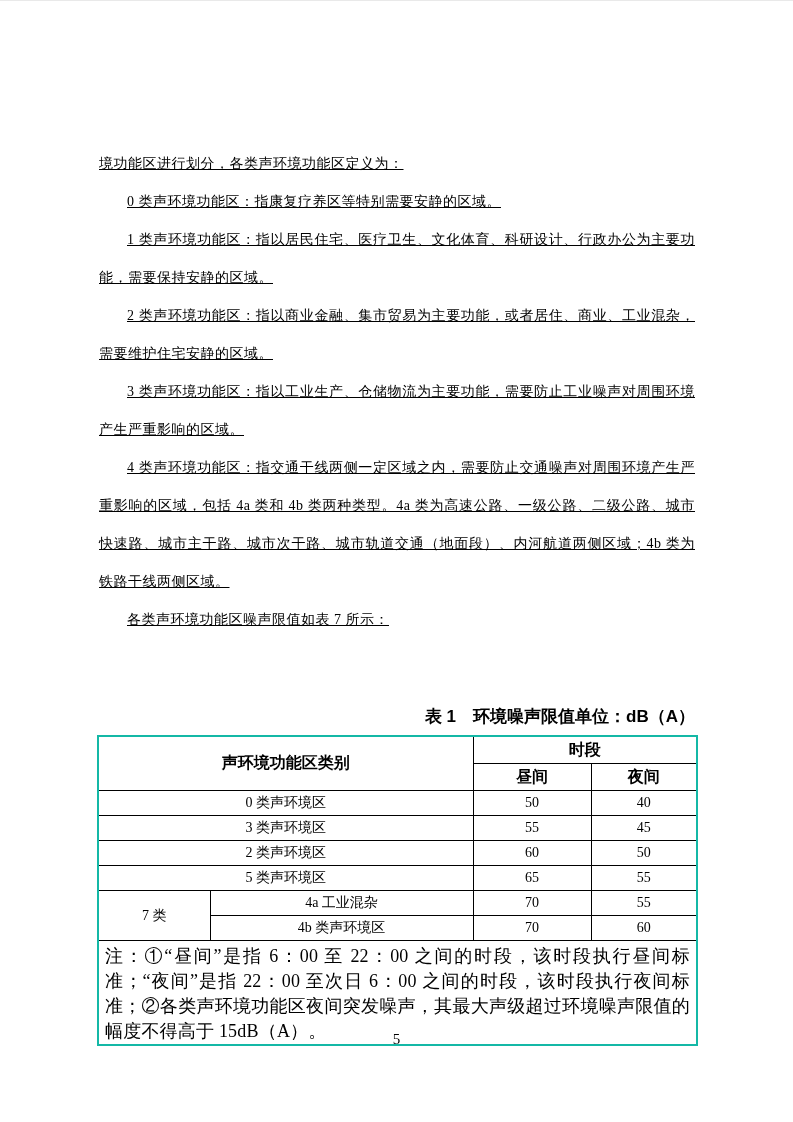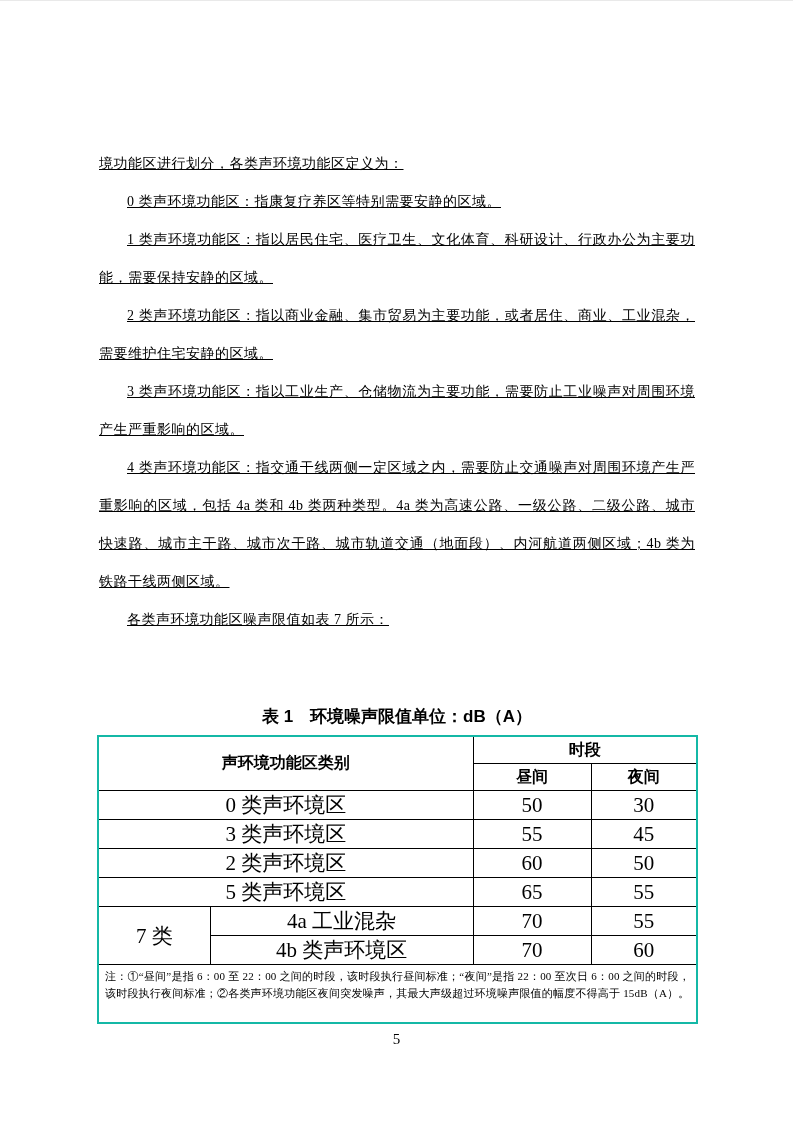--- a/index.html
+++ b/index.html
@@ -31,21 +31,21 @@
     word-break: break-all;
     text-decoration: underline;
   }
   .para.indent { text-indent: 2em; }
 
   .table-title {
     position: absolute;
     left: 99px;
     top: 704px;
     width: 596px;
-    text-align: center;
+    text-align: right;
     font-family: "Liberation Sans", "DejaVu Sans", sans-serif;
     font-weight: bold;
     font-size: 17px;
   }
 
   table.noise-table {
     position: absolute;
     left: 97px;
     top: 734px;
     width: 599px;
@@ -64,28 +64,28 @@
     padding: 0;
     overflow: hidden;
   }
   .noise-table th {
     font-family: "Liberation Sans", "DejaVu Sans", sans-serif;
     font-weight: bold;
     font-size: 16px;
     height: 26px;
   }
   .noise-table td {
-    font-size: 21px;
+    font-size: 14px;
     height: 24px;
   }
   .noise-table td.note-cell {
     text-align: left;
-    font-size: 11px;
-    line-height: 17px;
-    padding: 3px 6px 20px 6px;
+    font-size: 18px;
+    line-height: 25px;
+    padding: 3px 6px 0 6px;
     letter-spacing: 0.2px;
     text-align: justify;
     text-justify: inter-ideograph;
     word-break: break-all;
     height: auto;
   }
 
   .page-number {
     position: absolute;
     left: 0;
@@ -125,21 +125,21 @@
         <th colspan="2">时段</th>
       </tr>
       <tr>
         <th>昼间</th>
         <th>夜间</th>
       </tr>
 
       <tr>
         <td colspan="2">0 类声环境区</td>
         <td>50</td>
-        <td>30</td>
+        <td>40</td>
       </tr>
       <tr>
         <td colspan="2">3 类声环境区</td>
         <td>55</td>
         <td>45</td>
       </tr>
       <tr>
         <td colspan="2">2 类声环境区</td>
         <td>60</td>
         <td>50</td>

